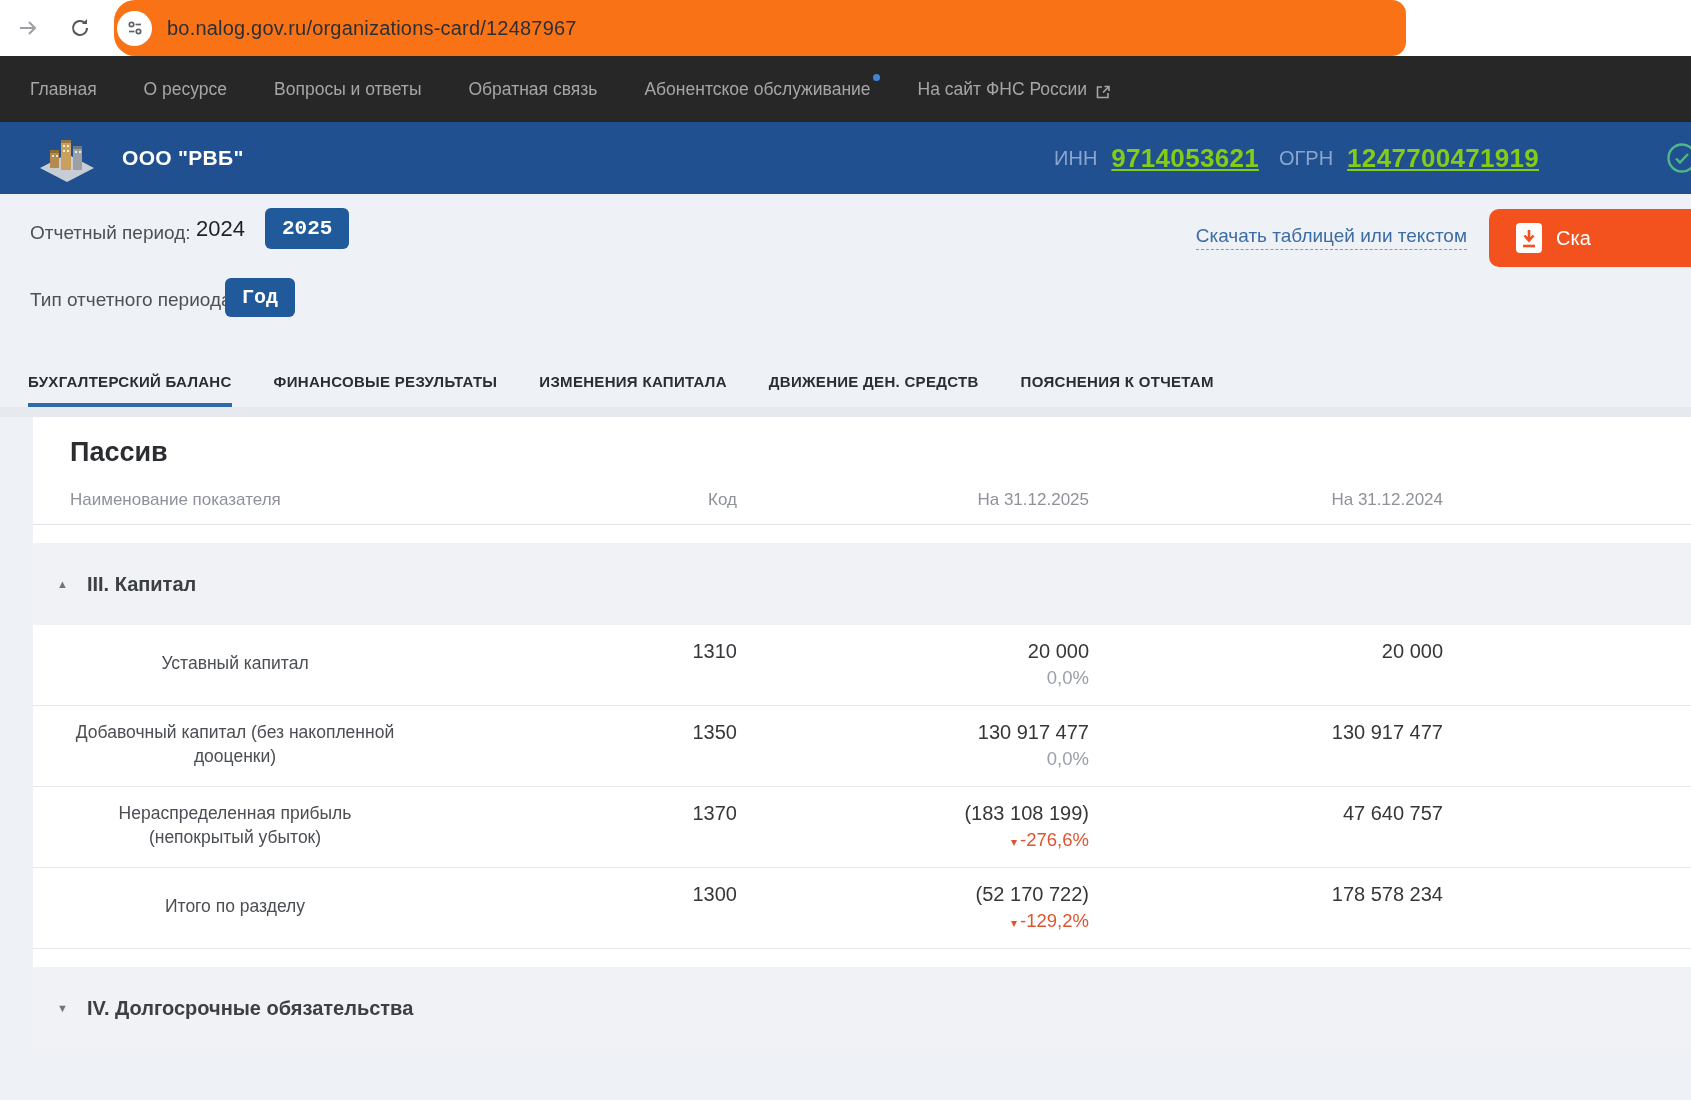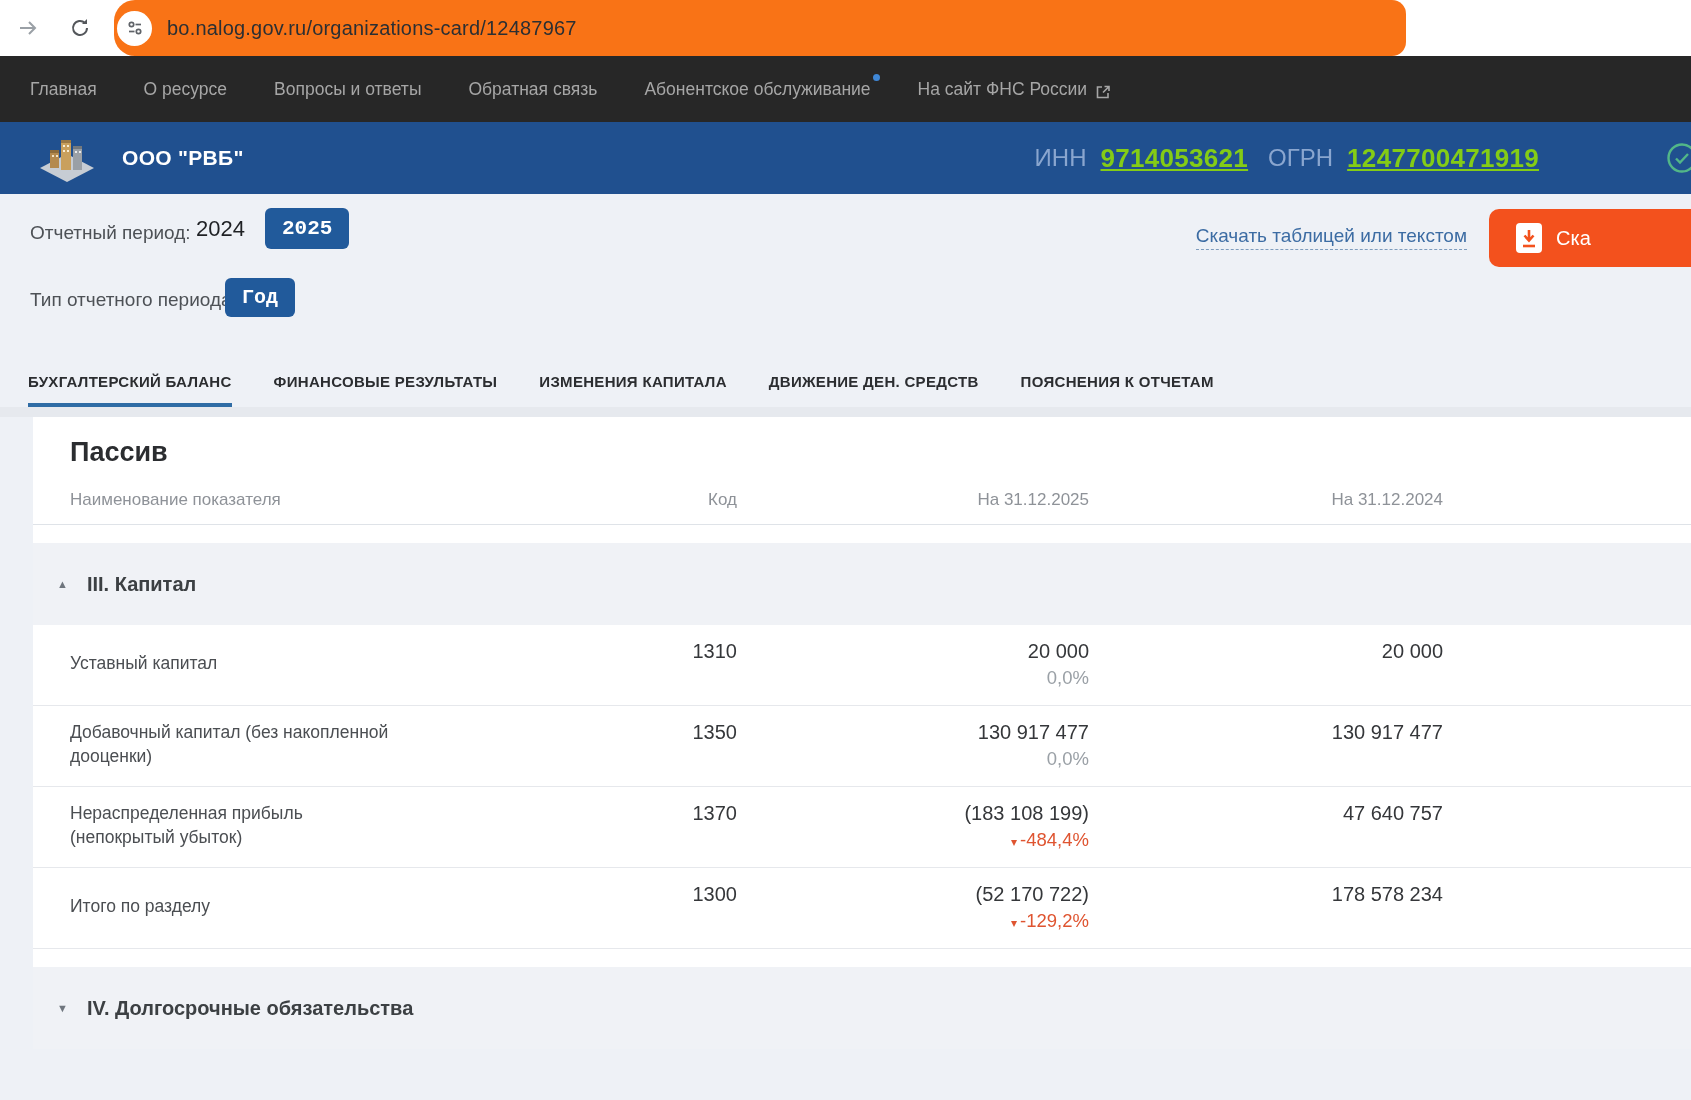--- a/index.html
+++ b/index.html
@@ -16,21 +16,21 @@
   .url-text{margin-left:15px;font-size:20px;color:#2b2f33;letter-spacing:.2px;}
   
   .topnav{height:66px;background:#272727;display:flex;align-items:center;gap:47px;padding-left:30px;}
   .topnav-item{color:#a6a6a6;font-size:17.5px;position:relative;cursor:pointer;display:flex;align-items:flex-end;gap:8px;}
   .nav-dot{position:absolute;top:-5px;right:-9px;width:7px;height:7px;border-radius:50%;background:#3f87d6;}
   
   .org-header{height:72px;background:#20508f;display:flex;align-items:center;position:relative;}
   .org-logo{margin-left:38px;}
   .org-name{margin-left:26px;color:#ffffff;font-size:21px;font-weight:bold;letter-spacing:.3px;}
   .org-ids{position:absolute;right:152px;top:0;height:72px;display:flex;align-items:center;gap:14px;}
-  .id-label{color:#8aa6cf;font-size:24px;}
+  .id-label{color:#8aa6cf;font-size:20px;}
   .id-value{color:#84cc16;font-size:26px;font-weight:bold;letter-spacing:.3px;text-decoration:underline;}
   .verified{position:absolute;right:-7px;top:20px;width:32px;height:32px;}
   
   .filters{position:relative;height:151px;}
   .f-label{position:absolute;left:30px;font-size:19px;color:#4d5156;}
   .year-plain{position:absolute;left:196px;top:22px;font-size:22px;color:#1f2124;cursor:pointer;}
   .btn-blue{position:absolute;background:#215a9b;color:#fff;font-weight:bold;border:none;border-radius:6px;cursor:pointer;font-family:Liberation Mono, monospace;}
   .btn-2025{left:265px;top:14px;font-size:21px;padding:9px 17px;}
   .btn-god{left:225px;top:84px;font-size:20px;padding:8px 17px;}
   .dl-link{position:absolute;right:224px;top:31px;font-size:19px;color:#3c6ca3;border-bottom:1.5px dashed #7e9cbd;padding-bottom:2px;cursor:pointer;}
@@ -46,21 +46,21 @@
   .thead{display:flex;align-items:flex-end;margin-top:22px;padding-bottom:14px;border-bottom:1px solid #dfe3e8;color:#8e9298;font-size:17px;}
   .col-name{width:330px;margin-left:37px;}
   .col-code{width:337px;text-align:right;}
   .col-v1{width:352px;text-align:right;}
   .col-v2{width:354px;text-align:right;}
   .section-band{margin-top:18px;height:82px;background:#f0f2f6;display:flex;align-items:center;cursor:pointer;}
   .tri{margin-left:24px;font-size:11px;color:#6f767e;}
   .section-title{margin-left:19px;font-size:20px;font-weight:bold;color:#3c4043;}
   .trow{display:flex;align-items:flex-start;padding:13px 0 15px 0;border-bottom:1px solid #e6e8ec;min-height:52px;}
   .trow:last-of-type{border-bottom:none;}
-  .trow .col-name{align-self:center;font-size:17.5px;color:#4b4e52;line-height:1.35;}
+  .trow .col-name{align-self:center;font-size:17.5px;color:#4b4e52;line-height:1.35;text-align:center;}
   .trow .col-code,.trow .col-v1,.trow .col-v2{font-size:20px;color:#35373a;padding-top:2px;}
   .pct{margin-top:4px;font-size:18.5px;}
   .pct.neutral{color:#9aa0a6;}
   .pct.down{color:#df5430;}
   .pct .tri-down{font-size:12px;margin-right:3px;}
 </style>
 </head>
 <body>
 
 <div class="browser-bar">
@@ -204,21 +204,21 @@
       <div class="pct neutral">0,0%</div>
     </div>
     <div class="col-v2">130 917 477</div>
   </div>
 
   <div class="trow">
     <div class="col-name">Нераспределенная прибыль (непокрытый убыток)</div>
     <div class="col-code">1370</div>
     <div class="col-v1">
       <div>(183 108 199)</div>
-      <div class="pct down"><span class="tri-down">▾</span><span>-484,4%</span></div>
+      <div class="pct down"><span class="tri-down">▾</span><span>-276,6%</span></div>
     </div>
     <div class="col-v2">47 640 757</div>
   </div>
 
   <div class="trow">
     <div class="col-name">Итого по разделу</div>
     <div class="col-code">1300</div>
     <div class="col-v1">
       <div>(52 170 722)</div>
       <div class="pct down"><span class="tri-down">▾</span><span>-129,2%</span></div>

